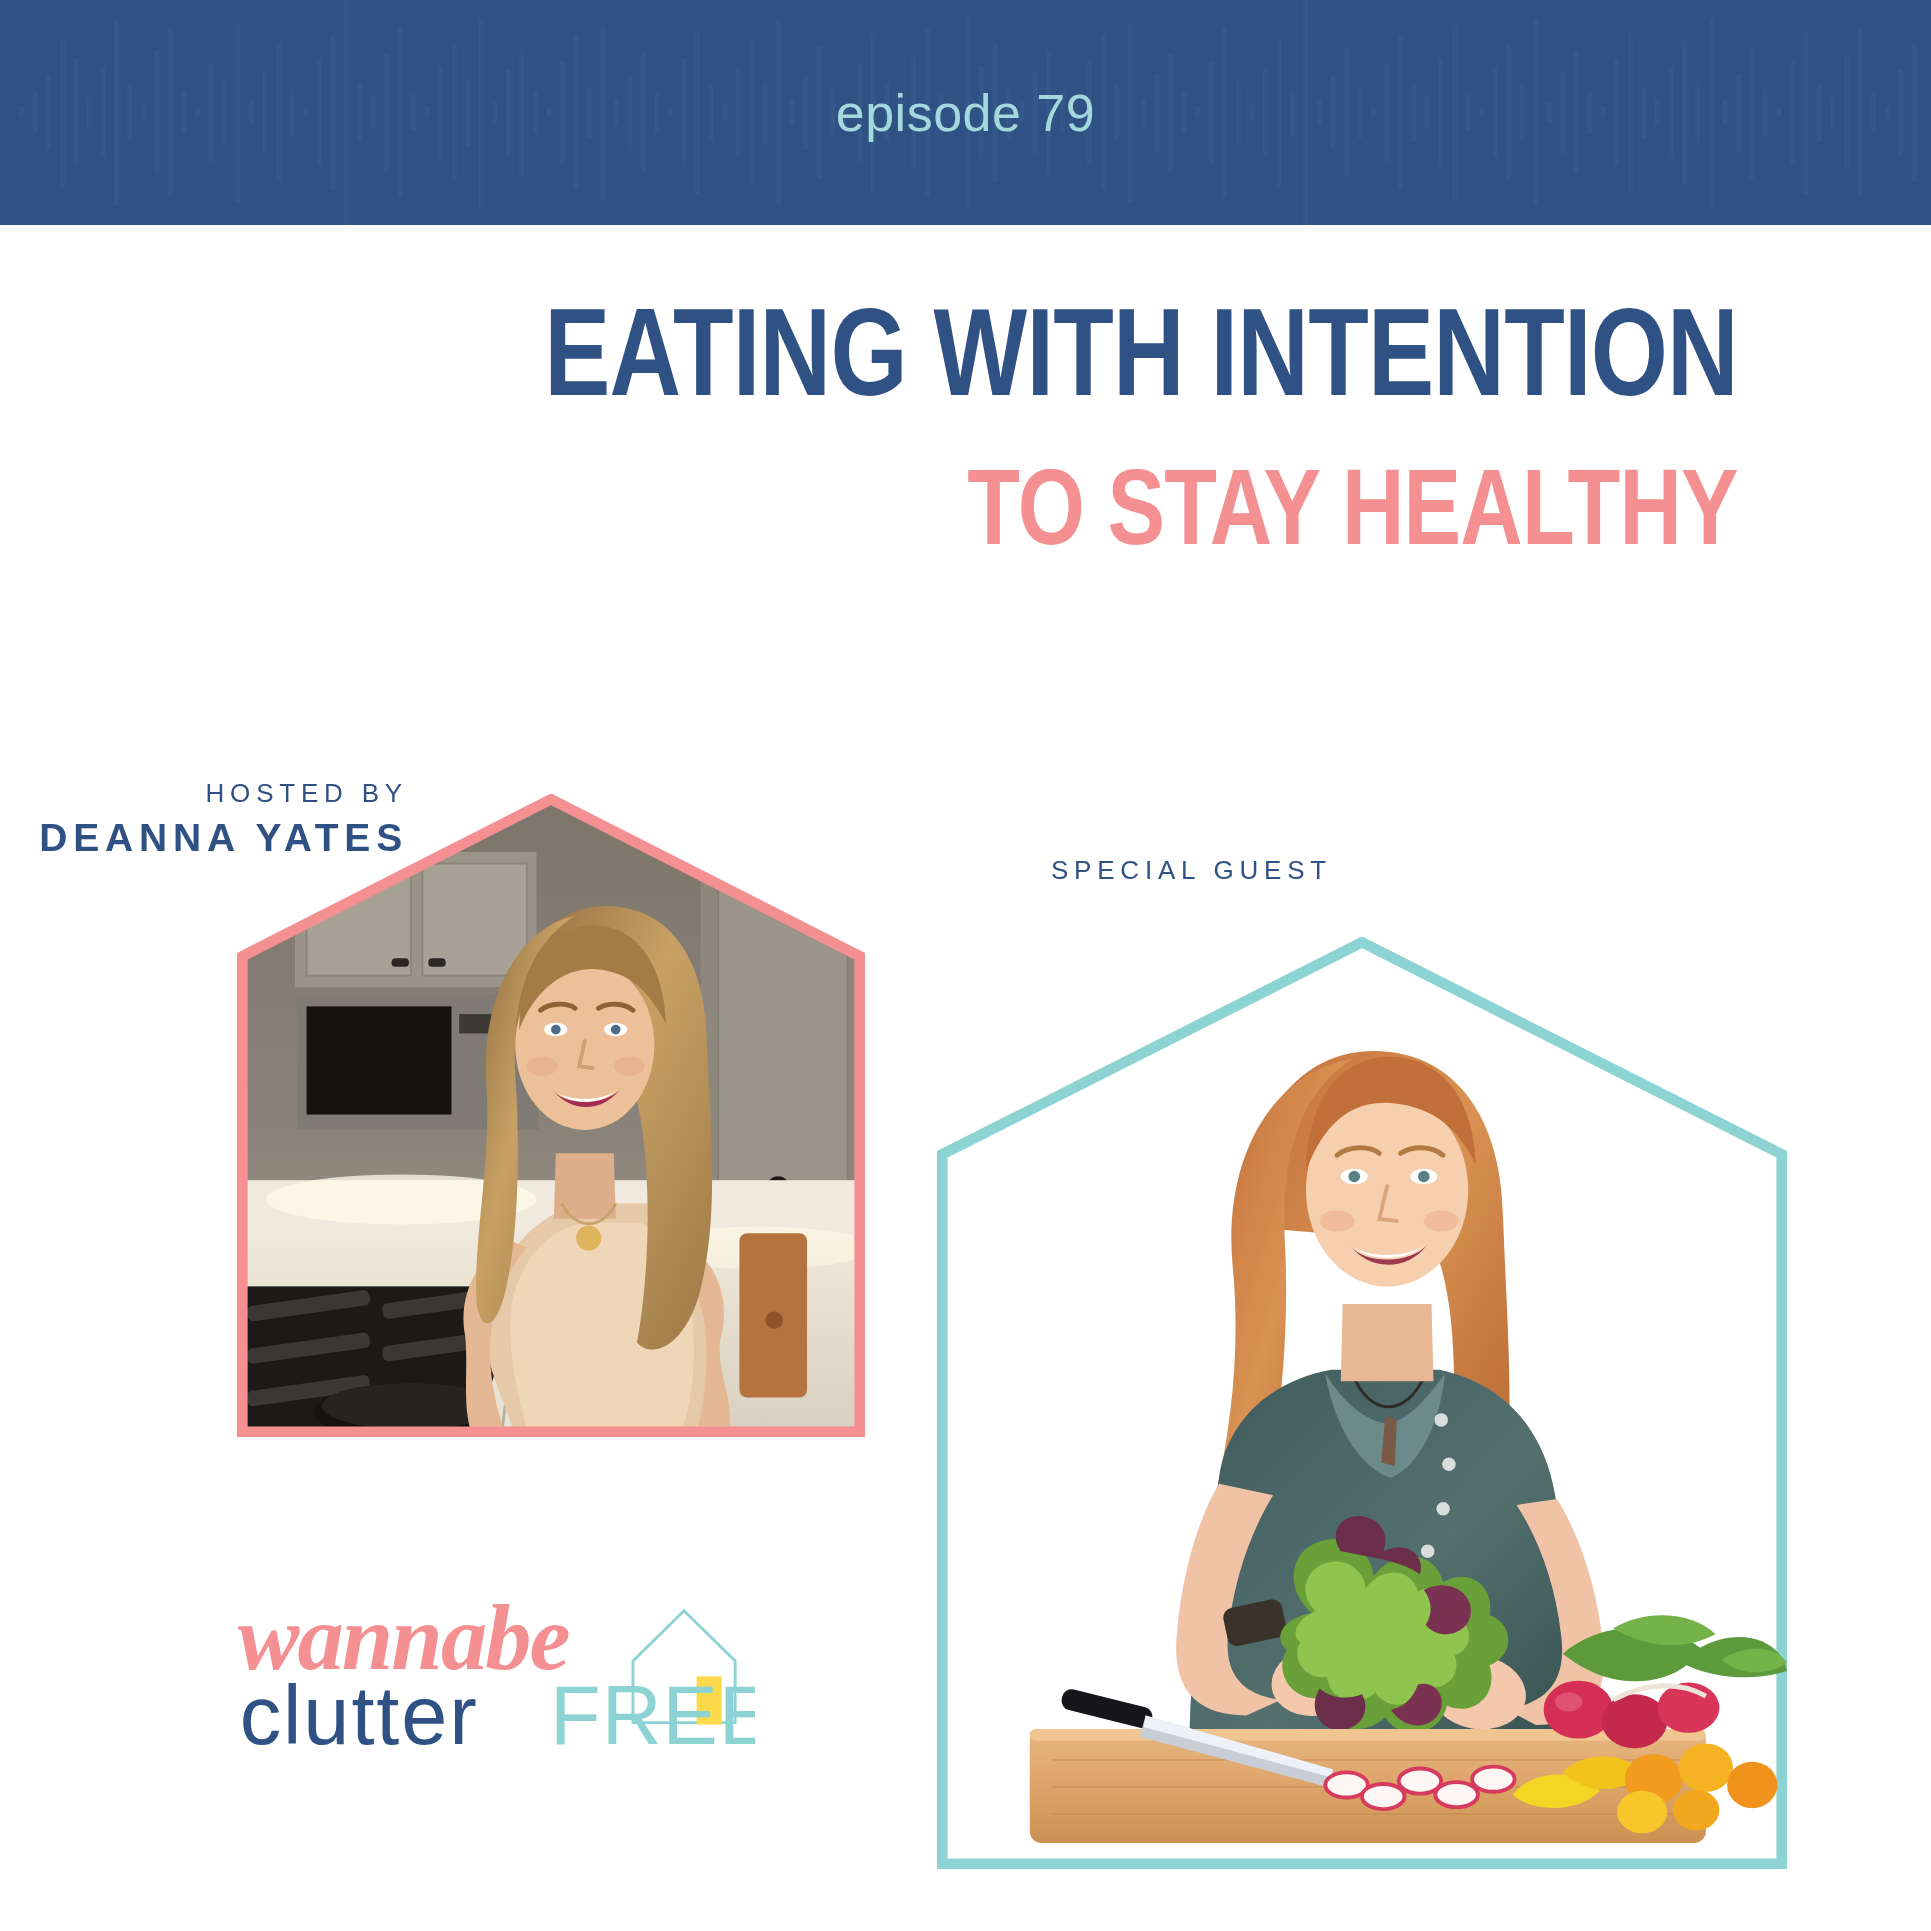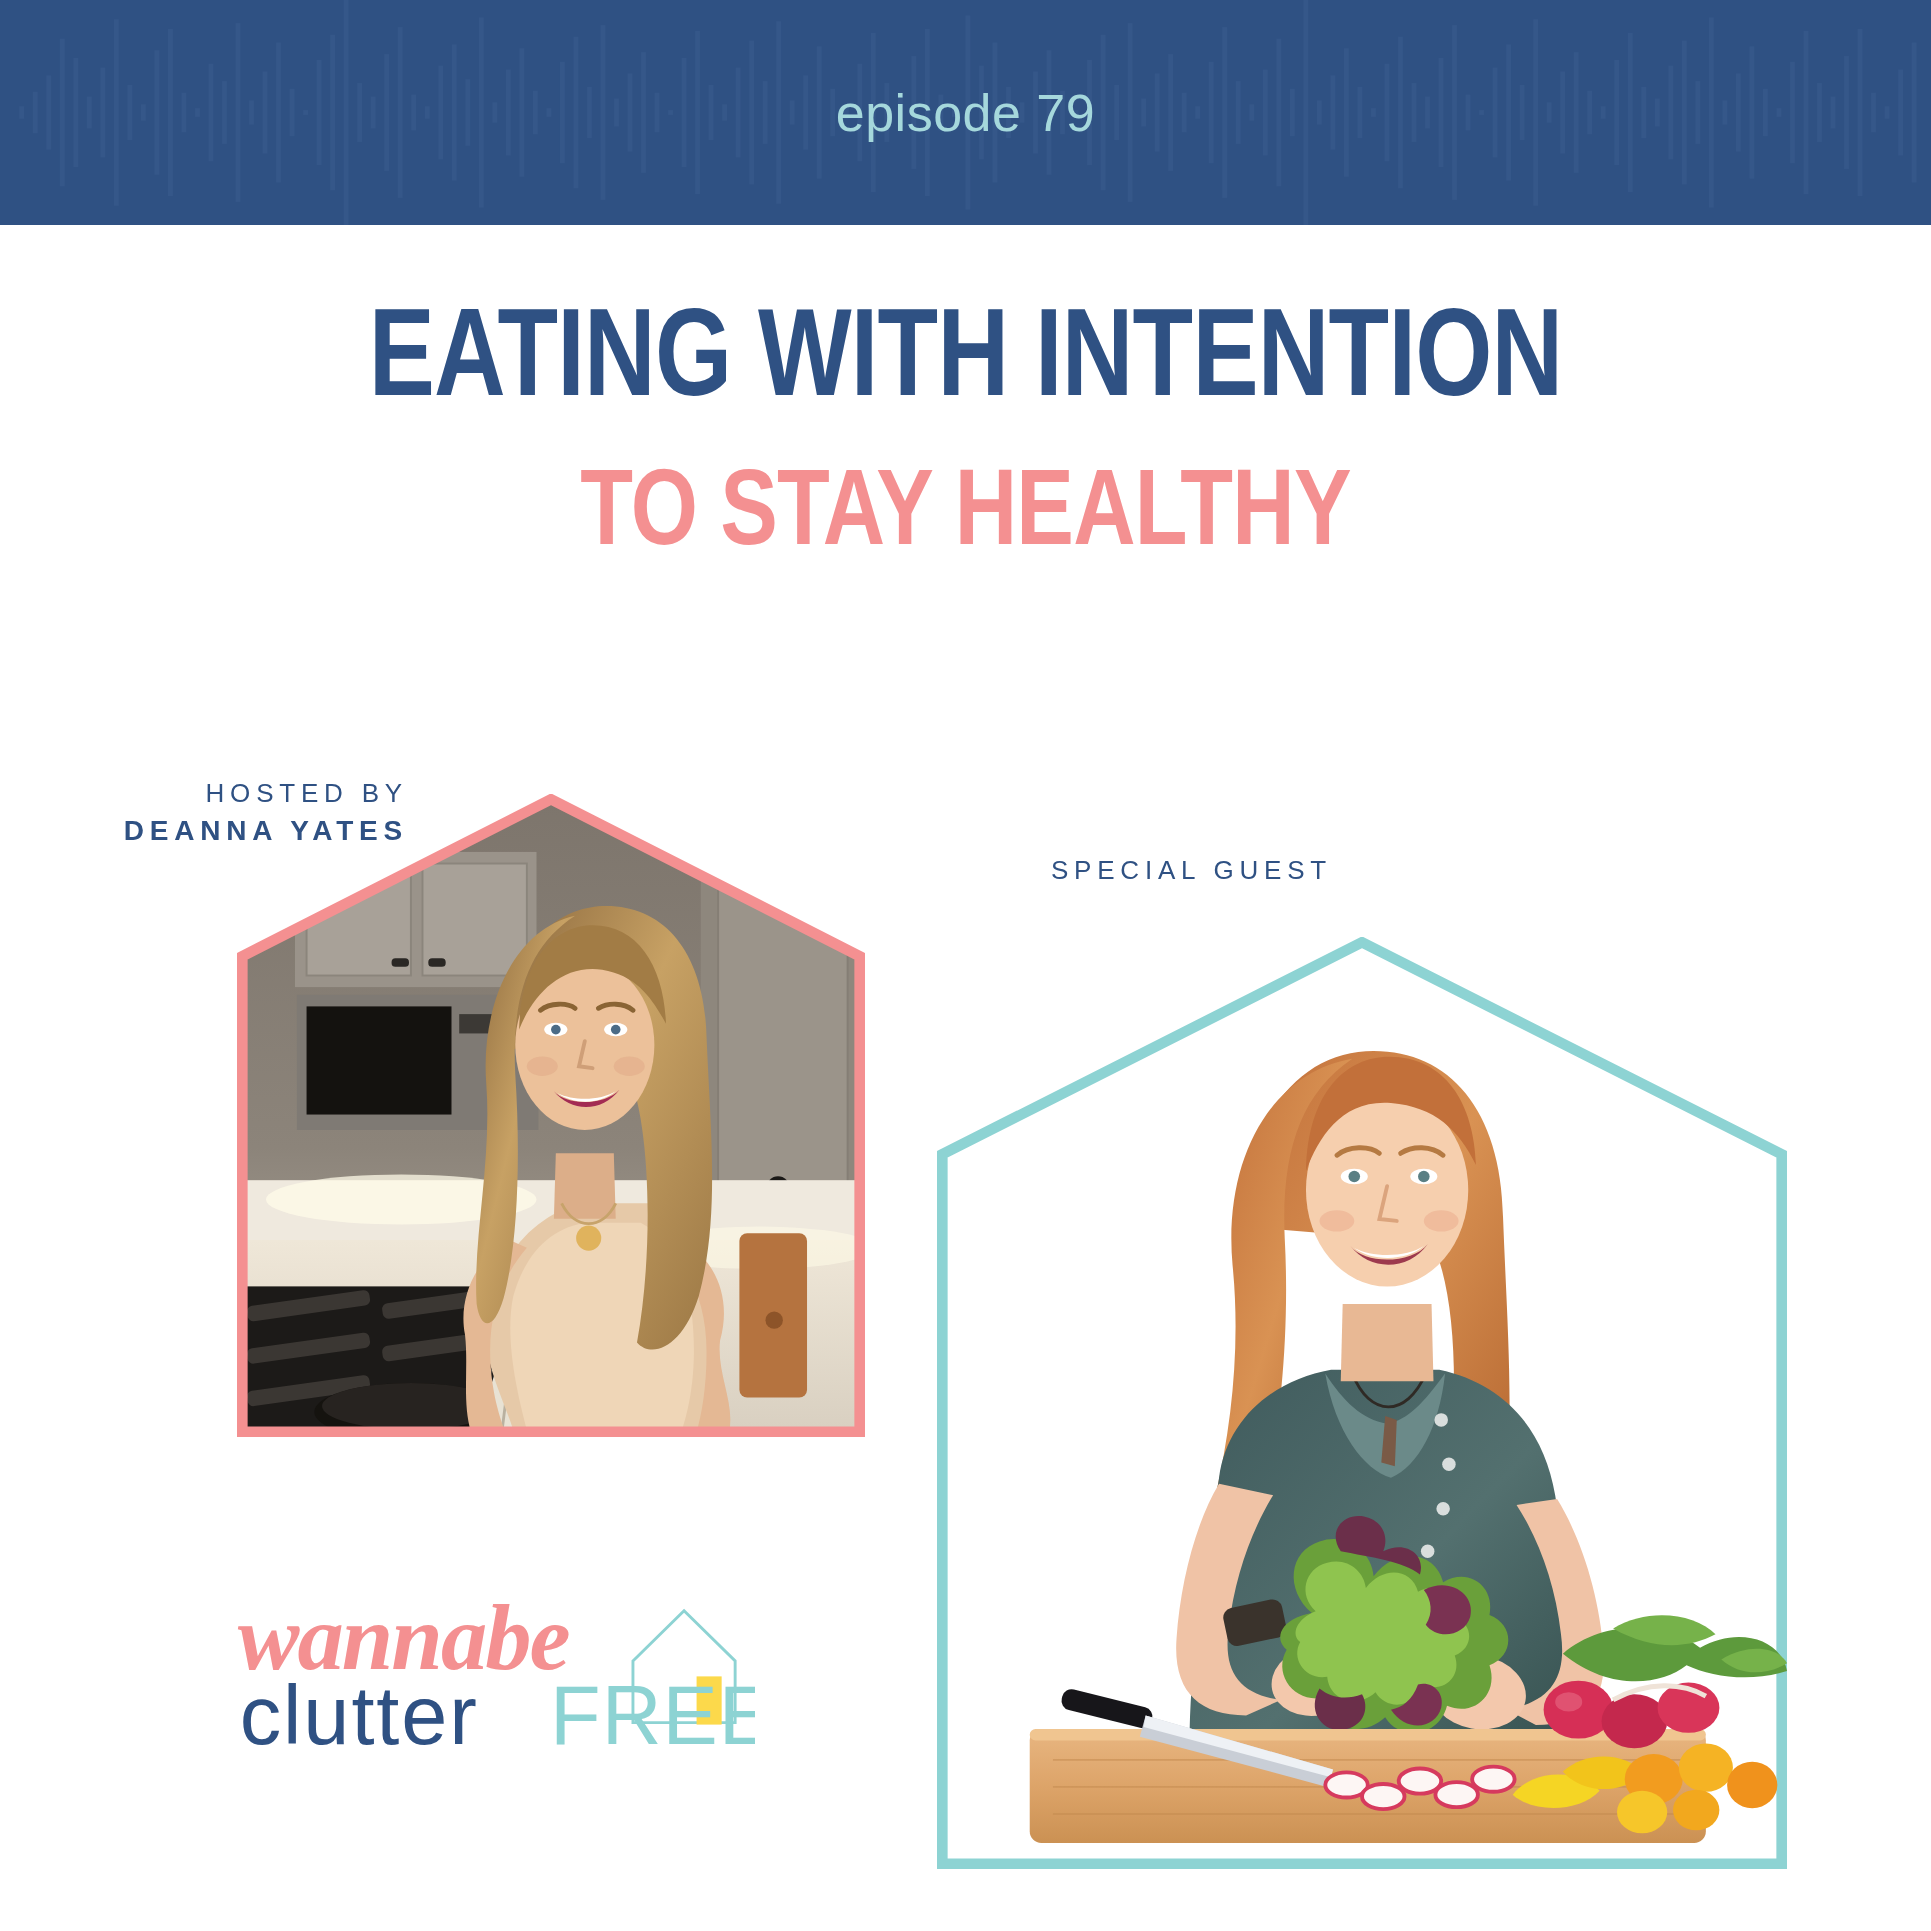--- a/index.html
+++ b/index.html
@@ -22,21 +22,21 @@
     display:flex; align-items:center; justify-content:center;
     color:#A5D8DC;
     font-size:52px;
     font-weight:400;
     letter-spacing:0.5px;
     font-family:"Liberation Sans", sans-serif;
   }
 
   
   .title-block{
-    position:absolute; left:0; top:290px; width:1931px; text-align:center;
+    position:absolute; left:0; top:290px; width:1931px; text-align:right;
   }
   .title-line1{
     color:#2F5183;
     font-size:124px;
     font-weight:700;
     letter-spacing:-1px;
     line-height:1.0;
     transform:scaleX(0.80);
     transform-origin:center top;
     white-space:nowrap;
@@ -56,21 +56,21 @@
   
   .host-caption{
     position:absolute; left:22px; top:777px; width:386px;
     text-align:right; z-index:5;
   }
   .cap-small{
     color:#2F5183; font-size:26px; font-weight:400;
     letter-spacing:5.8px; line-height:1.25;
   }
   .cap-name{
-    color:#2F5183; font-size:28px; font-weight:700;
+    color:#2F5183; font-size:39px; font-weight:700;
     letter-spacing:5.8px; line-height:1.3; margin-top:3.9px;
   }
 
   .host-frame{
     position:absolute; left:237px; top:794px;
     width:628px; height:643px;
   }
   .host-frame svg{ display:block; width:100%; height:100%; }
 
   

